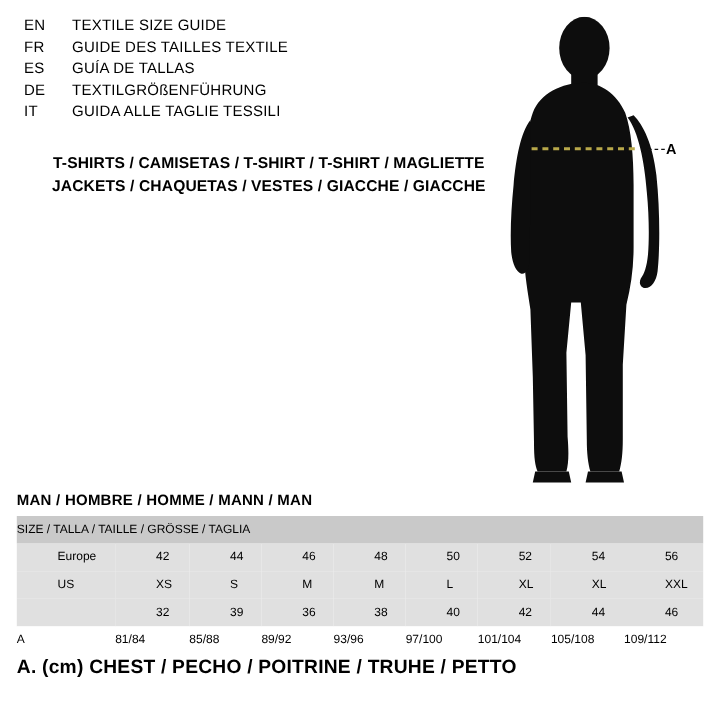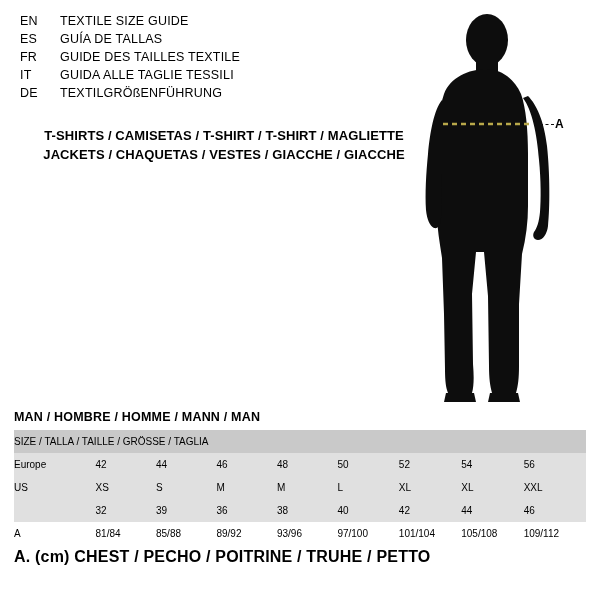--- a/index.html
+++ b/index.html
@@ -122,20 +122,21 @@
     width: 68px;
     text-align: left;
     padding-left: 2px;
   }
   tr.row-head td {
     background: #c9c9c9;
     font-weight: normal;
   }
   tr.row-shade td {
     background: #e0e0e0;
+    padding-left: 34px;
   }
   tr.row-plain td {
     background: #ffffff;
   }
   .footnote {
     position: absolute;
     top: 548px;
     left: 14px;
     font-size: 16px;
     font-weight: bold;
@@ -146,34 +147,34 @@
 <body>
 
 <div class="page">
 
   <div class="lang-block">
     <div class="lang-row">
       <span class="lang-code">EN</span>
       <span class="lang-text">TEXTILE SIZE GUIDE</span>
     </div>
     <div class="lang-row">
+      <span class="lang-code">FR</span>
+      <span class="lang-text">GUIDE DES TAILLES TEXTILE</span>
+    </div>
+    <div class="lang-row">
       <span class="lang-code">ES</span>
       <span class="lang-text">GUÍA DE TALLAS</span>
     </div>
     <div class="lang-row">
-      <span class="lang-code">FR</span>
-      <span class="lang-text">GUIDE DES TAILLES TEXTILE</span>
+      <span class="lang-code">DE</span>
+      <span class="lang-text">TEXTILGRÖßENFÜHRUNG</span>
     </div>
     <div class="lang-row">
       <span class="lang-code">IT</span>
       <span class="lang-text">GUIDA ALLE TAGLIE TESSILI</span>
-    </div>
-    <div class="lang-row">
-      <span class="lang-code">DE</span>
-      <span class="lang-text">TEXTILGRÖßENFÜHRUNG</span>
     </div>
   </div>
 
   <div class="cat-block">
     <div class="cat-line">T-SHIRTS / CAMISETAS / T-SHIRT / T-SHIRT / MAGLIETTE</div>
     <div class="cat-line">JACKETS / CHAQUETAS / VESTES / GIACCHE / GIACCHE</div>
   </div>
 
   <div class="figure-wrap">
     <svg class="figure-svg" width="200" height="390" viewBox="0 0 200 390">

